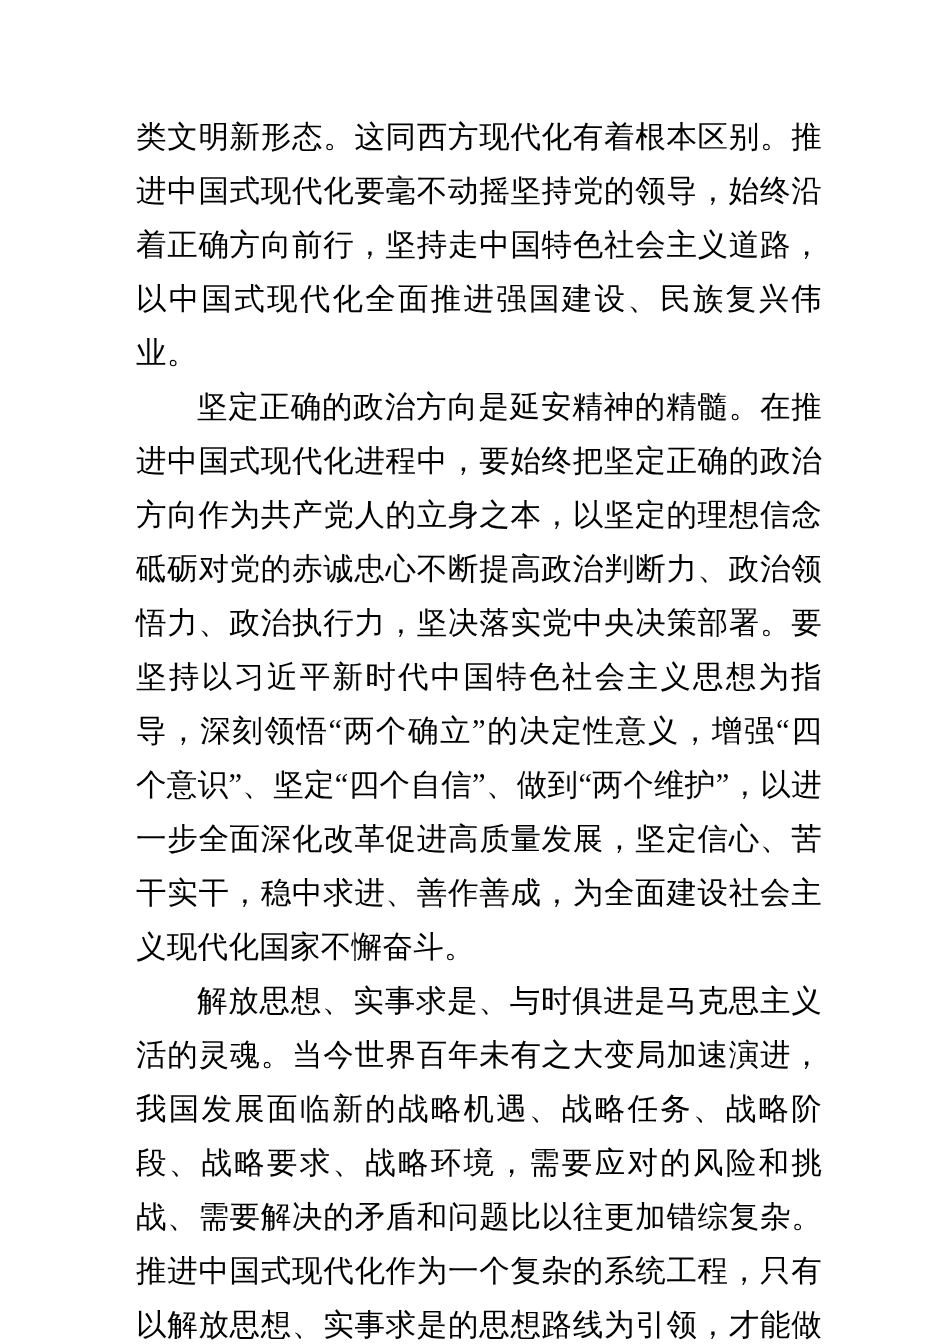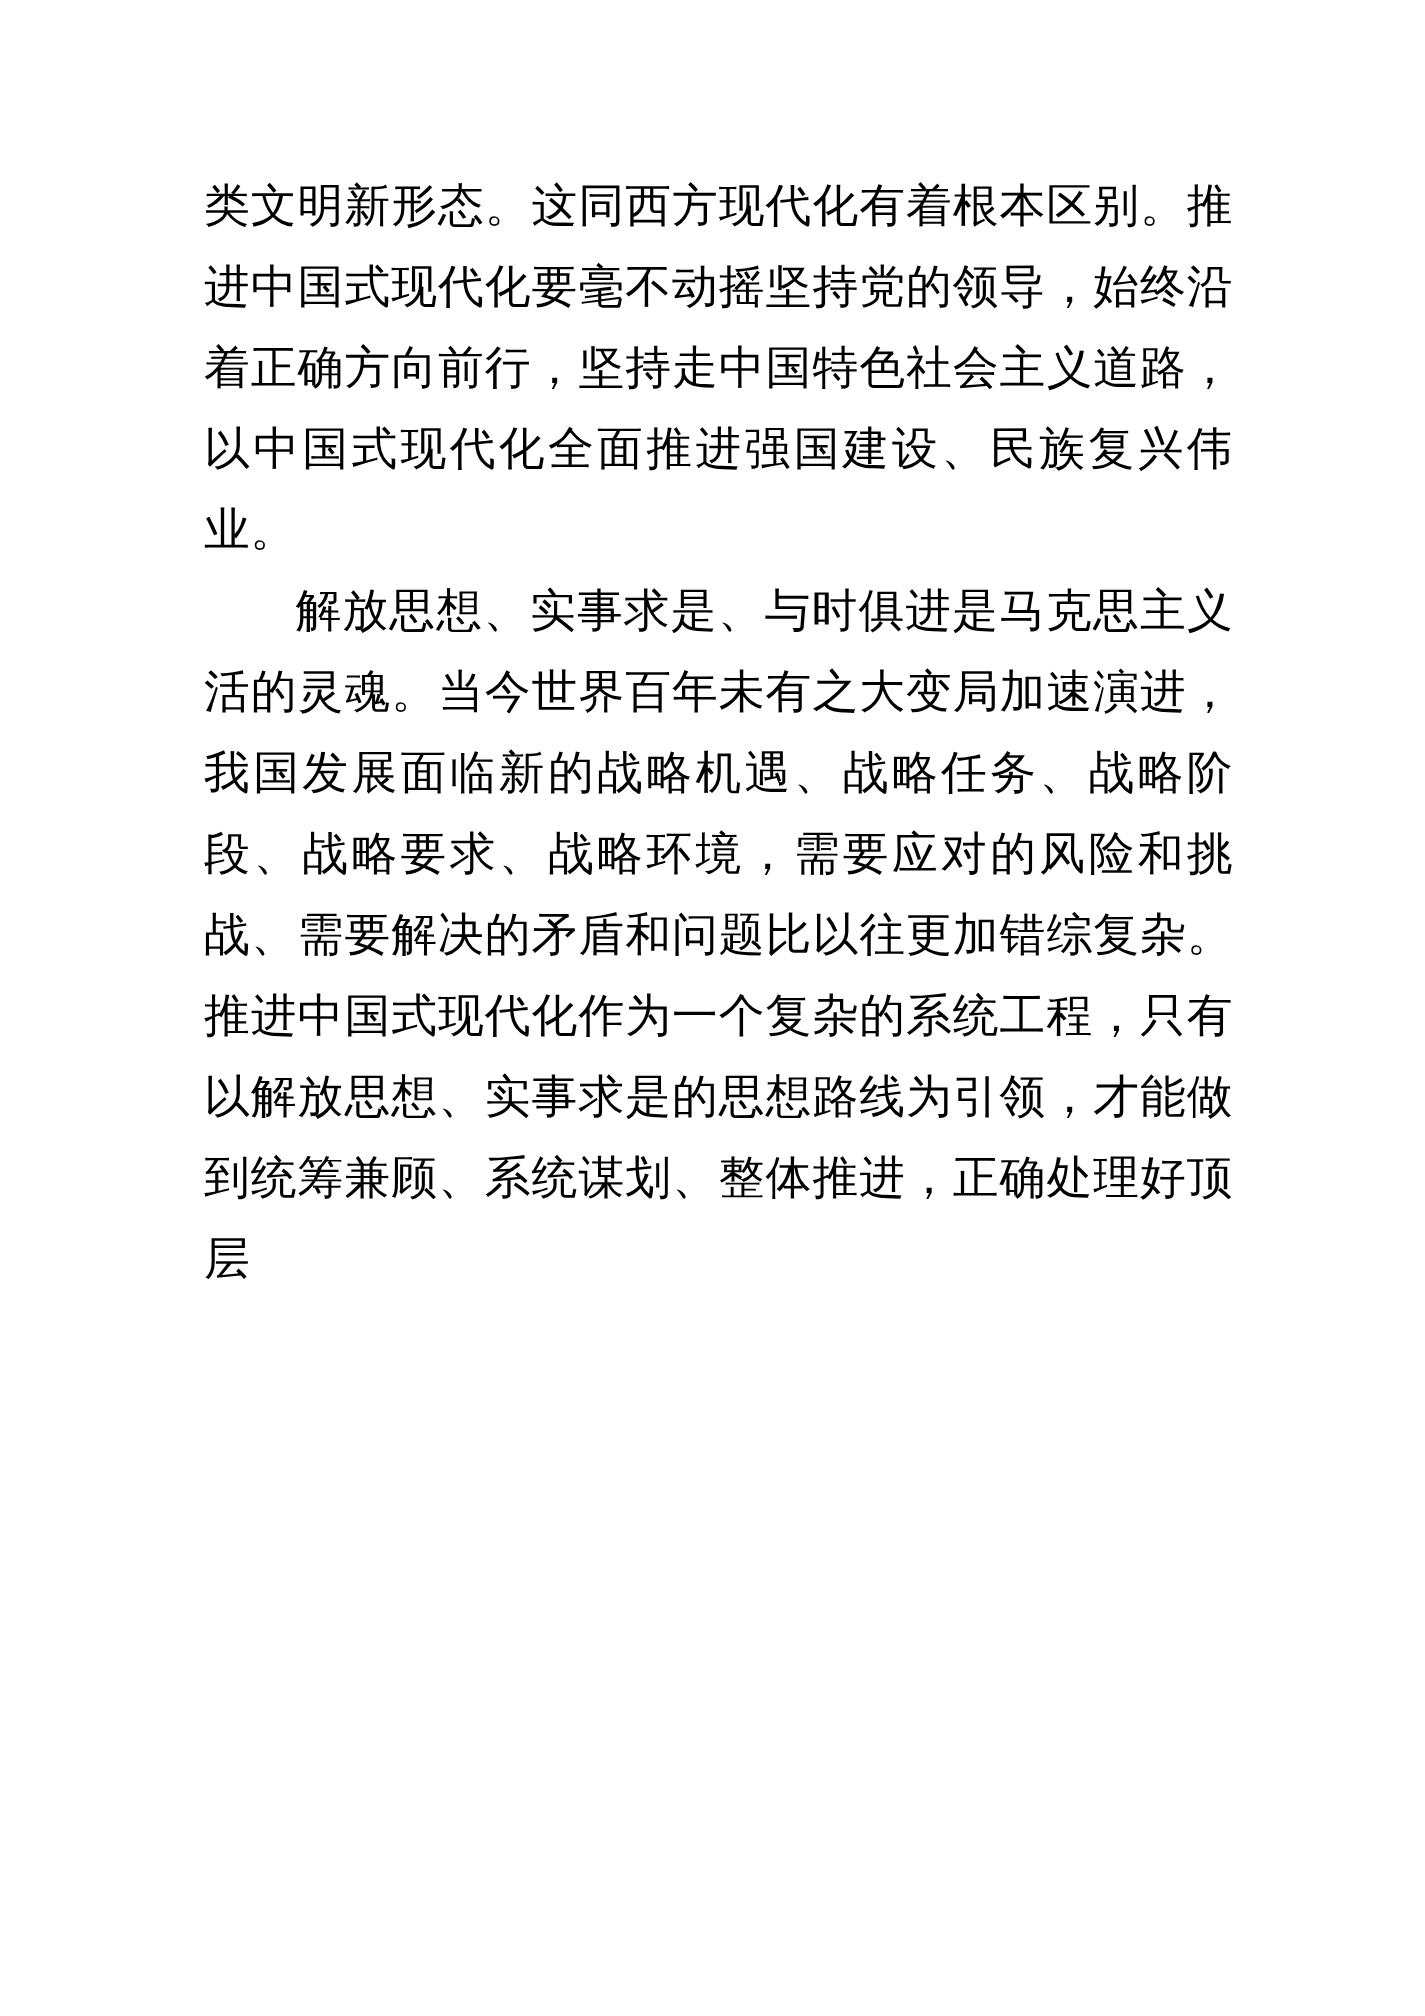--- a/index.html
+++ b/index.html
@@ -40,15 +40,16 @@
     margin: 0;
     text-indent: 2em;
   }
 </style>
 </head>
 <body>
 
 <div class="page">
   <div class="doc-body">
     <p class="para no-indent">类文明新形态。这同西方现代化有着根本区别。推进中国式现代化要毫不动摇坚持党的领导，始终沿着正确方向前行，坚持走中国特色社会主义道路，以中国式现代化全面推进强国建设、民族复兴伟业。</p>
+    <p class="para">坚定正确的政治方向是延安精神的精髓。在推进中国式现代化进程中，要始终把坚定正确的政治方向作为共产党人的立身之本，以坚定的理想信念砥砺对党的赤诚忠心不断提高政治判断力、政治领悟力、政治执行力，坚决落实党中央决策部署。要坚持以习近平新时代中国特色社会主义思想为指导，深刻领悟“两个确立”的决定性意义，增强“四个意识”、坚定“四个自信”、做到“两个维护”，以进一步全面深化改革促进高质量发展，坚定信心、苦干实干，稳中求进、善作善成，为全面建设社会主义现代化国家不懈奋斗。</p>
     <p class="para">解放思想、实事求是、与时俱进是马克思主义活的灵魂。当今世界百年未有之大变局加速演进，我国发展面临新的战略机遇、战略任务、战略阶段、战略要求、战略环境，需要应对的风险和挑战、需要解决的矛盾和问题比以往更加错综复杂。推进中国式现代化作为一个复杂的系统工程，只有以解放思想、实事求是的思想路线为引领，才能做到统筹兼顾、系统谋划、整体推进，正确处理好顶层</p>
   </div>
 </div>
 
 </body></html>

